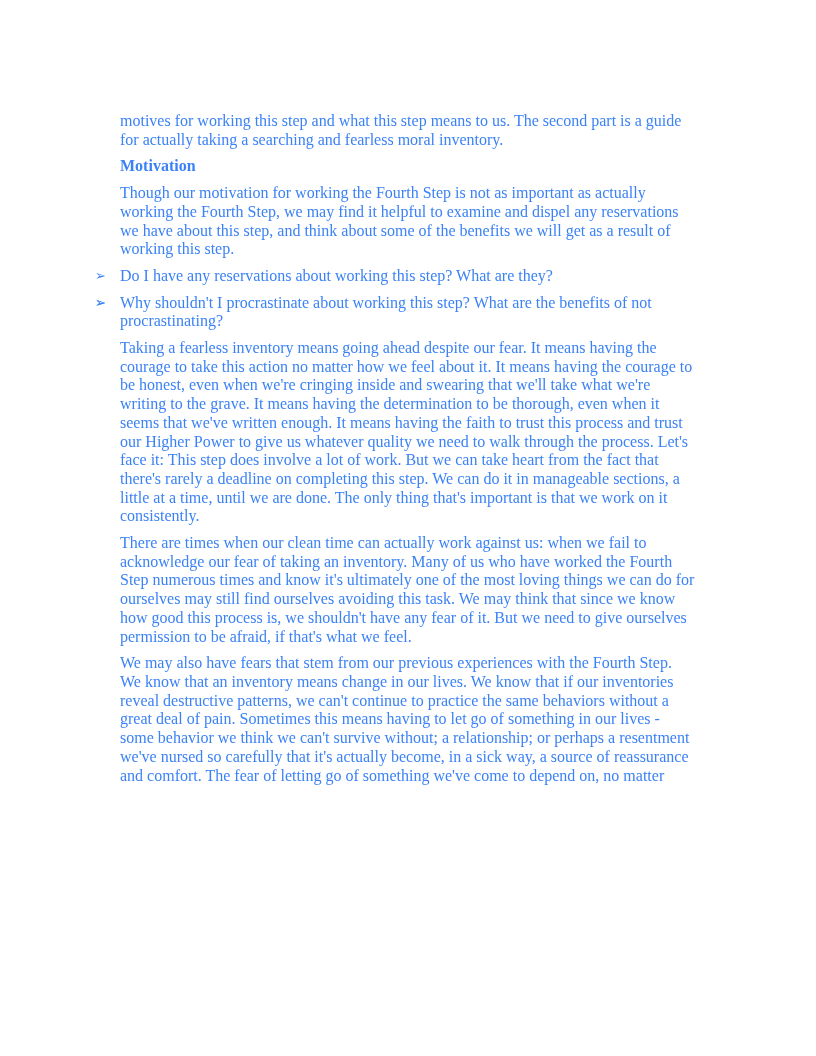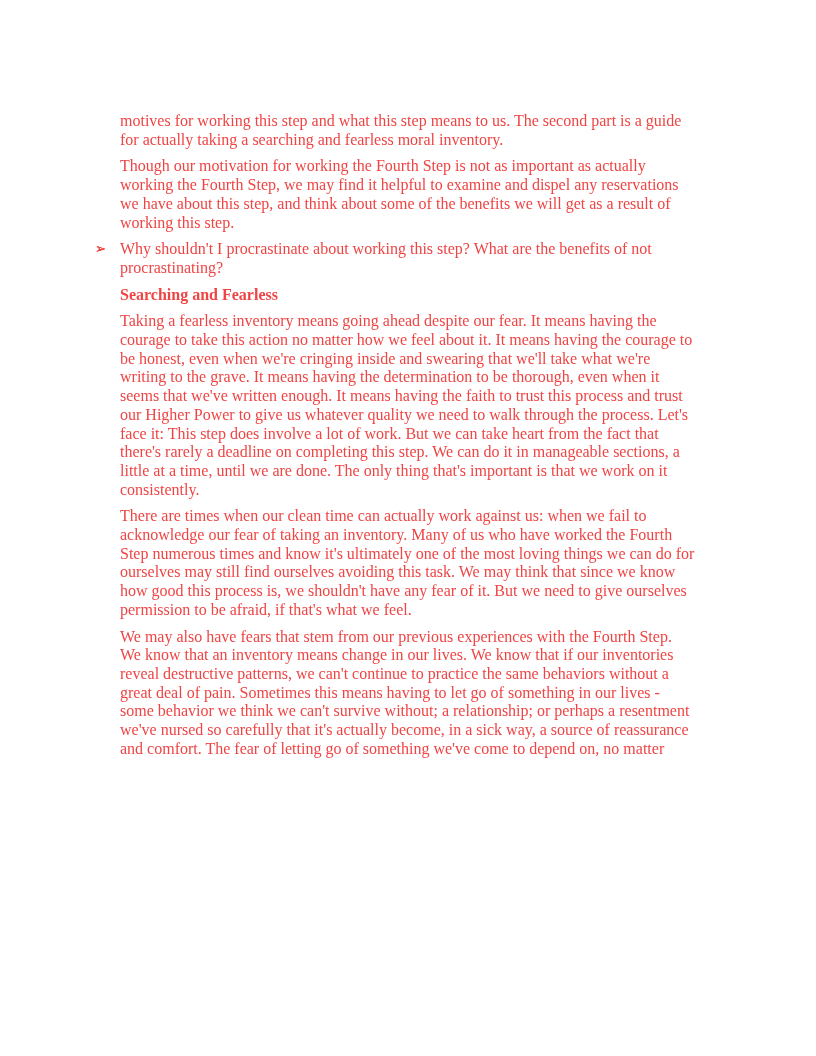--- a/index.html
+++ b/index.html
@@ -7,21 +7,21 @@
     padding: 0;
     background: #ffffff;
   }
   .page {
     position: relative;
     width: 816px;
     height: 1056px;
     background: #ffffff;
     overflow: hidden;
     font-family: "Liberation Serif", serif;
-    color: #ef4444;
+    color: #3b82f6;
   }
   .content {
     position: absolute;
     left: 120px;
     top: 112px;
     width: 576px;
     font-size: 16px;
     line-height: 18.7px;
   }
   .para {
@@ -45,37 +45,38 @@
   }
 </style>
 </head>
 <body>
 
 <div class="page">
   <div class="content">
 
     <p class="para">motives for working this step and what this step means to us. The second part is a guide for actually taking a searching and fearless moral inventory.</p>
 
+    <p class="heading">Motivation</p>
 
     <p class="para">Though our motivation for working the Fourth Step is not as important as actually working the Fourth Step, we may find it helpful to examine and dispel any reservations we have about this step, and think about some of the benefits we will get as a result of working this step.</p>
 
     <div class="bullet">
       <span class="marker">➢</span>
+      <span>Do I have any reservations about working this step? What are they?</span>
     </div>
 
     <div class="bullet">
       <span class="marker">➢</span>
     </div>
 
     <div class="bullet">
       <span class="marker">➢</span>
       <span>Why shouldn't I procrastinate about working this step? What are the benefits of not procrastinating?</span>
     </div>
 
-    <p class="heading">Searching and Fearless</p>
 
 
     <p class="para">Taking a fearless inventory means going ahead despite our fear. It means having the courage to take this action no matter how we feel about it. It means having the courage to be honest, even when we're cringing inside and swearing that we'll take what we're writing to the grave. It means having the determination to be thorough, even when it seems that we've written enough. It means having the faith to trust this process and trust our Higher Power to give us whatever quality we need to walk through the process. Let's face it: This step does involve a lot of work. But we can take heart from the fact that there's rarely a deadline on completing this step. We can do it in manageable sections, a little at a time, until we are done. The only thing that's important is that we work on it consistently.</p>
 
     <p class="para">There are times when our clean time can actually work against us: when we fail to acknowledge our fear of taking an inventory. Many of us who have worked the Fourth Step numerous times and know it's ultimately one of the most loving things we can do for ourselves may still find ourselves avoiding this task. We may think that since we know how good this process is, we shouldn't have any fear of it. But we need to give ourselves permission to be afraid, if that's what we feel.</p>
 
     <p class="para">We may also have fears that stem from our previous experiences with the Fourth Step. We know that an inventory means change in our lives. We know that if our inventories reveal destructive patterns, we can't continue to practice the same behaviors without a great deal of pain. Sometimes this means having to let go of something in our lives - some behavior we think we can't survive without; a relationship; or perhaps a resentment we've nursed so carefully that it's actually become, in a sick way, a source of reassurance and comfort. The fear of letting go of something we've come to depend on, no matter</p>
 
   </div>
 </div>

